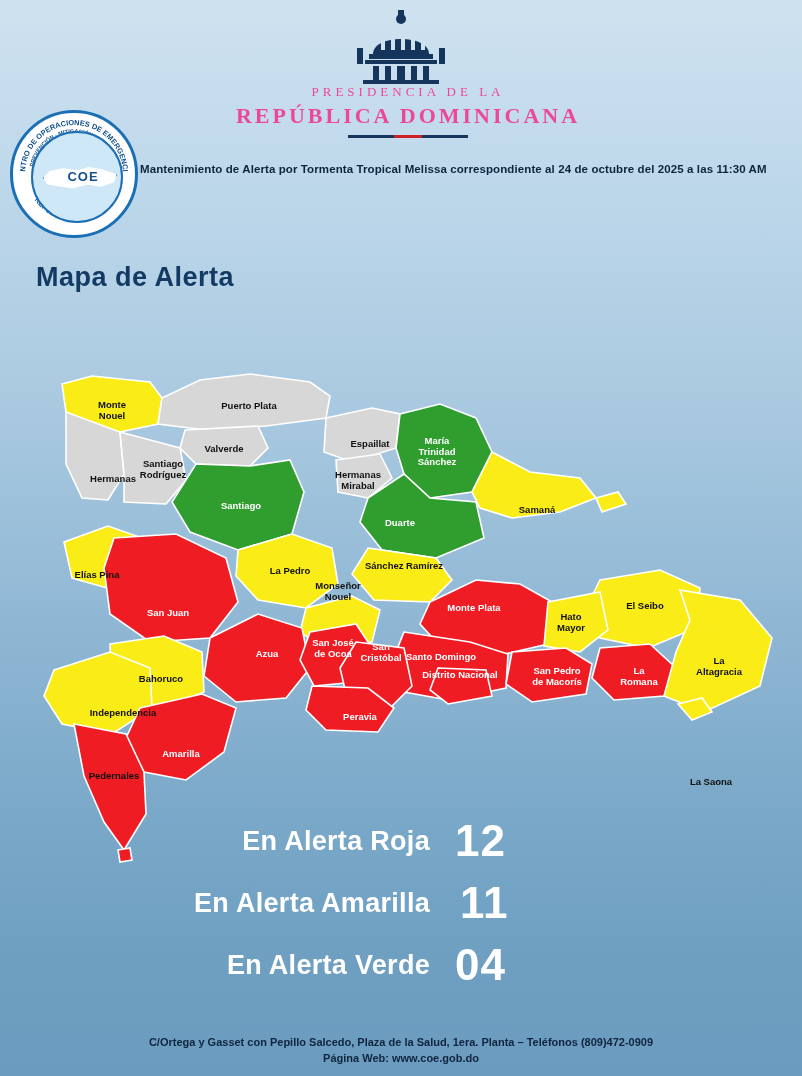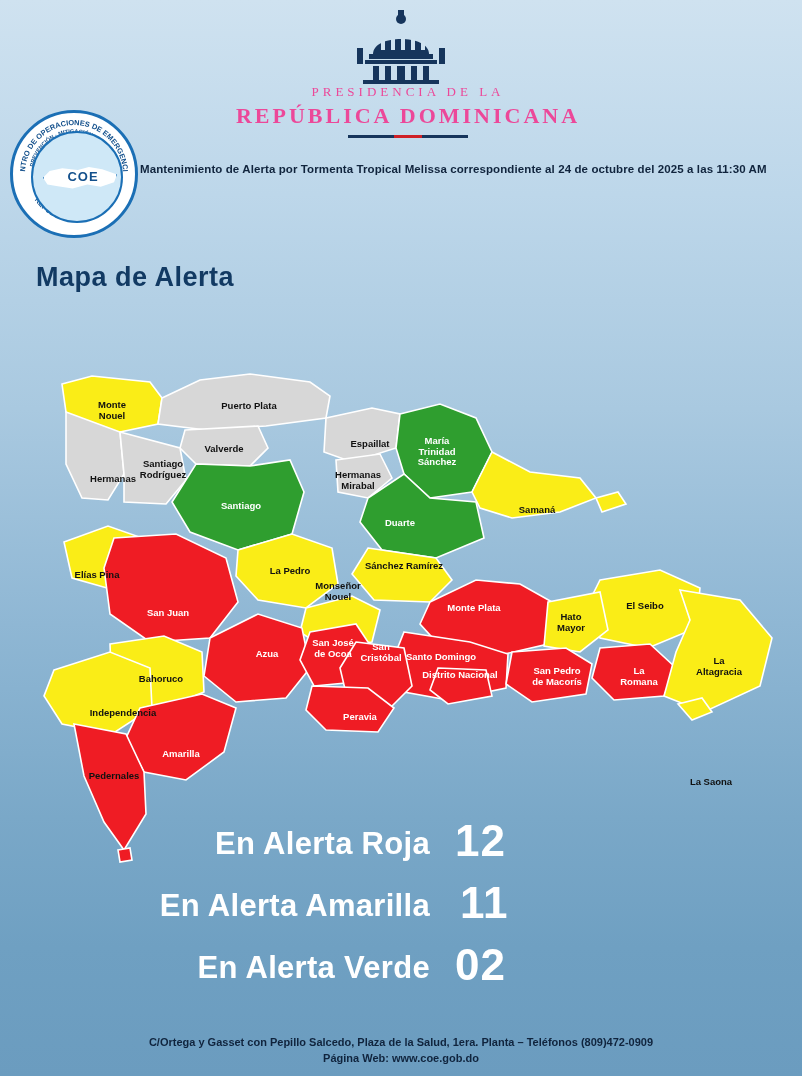--- a/index.html
+++ b/index.html
@@ -165,21 +165,21 @@
     top: 812px;
     width: 802px;
   }
   .count-row {
     position: relative;
     height: 64px;
   }
   .count-label {
     position: absolute;
     right: 350px;
-    font-size: 31px;
+    font-size: 27px;
     font-weight: bold;
     color: #ffffff;
     letter-spacing: .3px;
     white-space: nowrap;
   }
   .count-value {
     position: absolute;
     left: 455px;
     font-size: 44px;
     font-weight: bold;
@@ -369,20 +369,20 @@
   <div class="count-row row-1">
     <div class="count-label">En Alerta Roja</div>
     <div class="count-value">12</div>
   </div>
   <div class="count-row row-2">
     <div class="count-label">En Alerta Amarilla</div>
     <div class="count-value">11</div>
   </div>
   <div class="count-row row-3">
     <div class="count-label">En Alerta Verde</div>
-    <div class="count-value">02</div>
+    <div class="count-value">04</div>
   </div>
 </div>
 
 <div class="footer">
   <div>C/Ortega y Gasset con Pepillo Salcedo, Plaza de la Salud, 1era. Planta – Teléfonos (809)472-0909</div>
   <div>Página Web: www.coe.gob.do</div>
 </div>
 
 </body></html>

